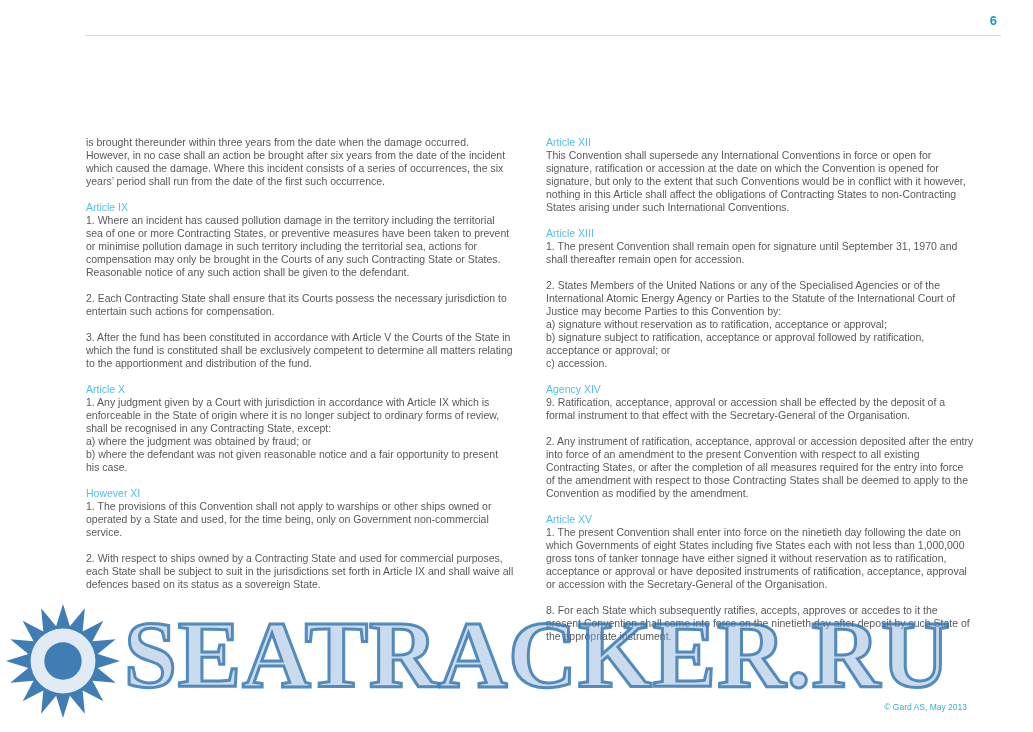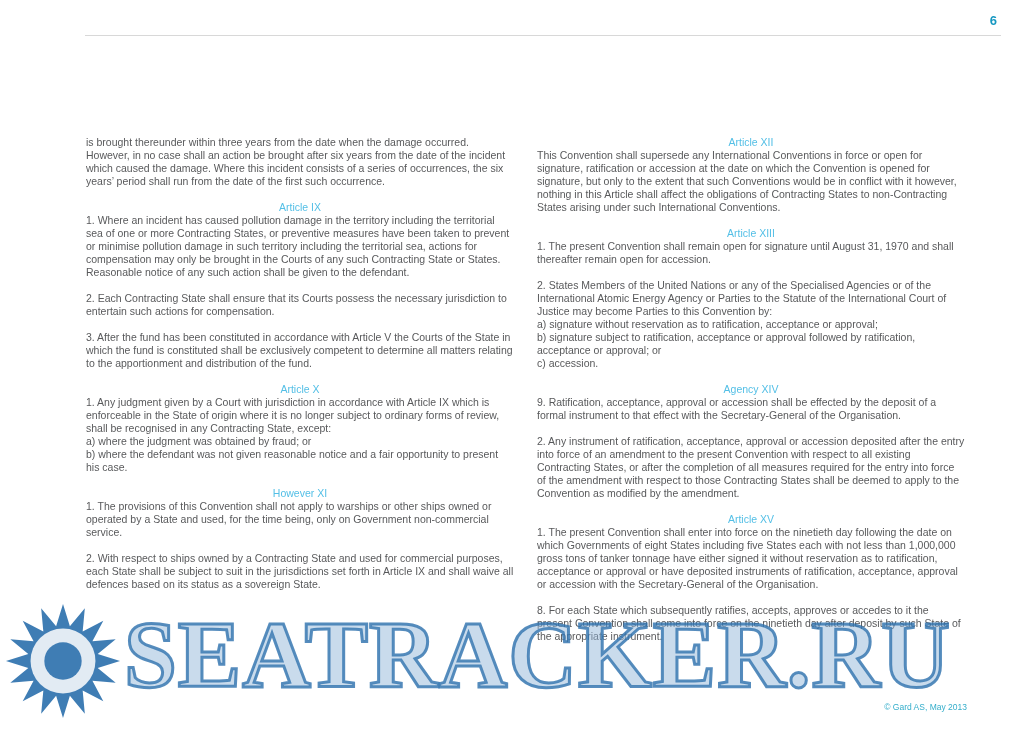--- a/index.html
+++ b/index.html
@@ -4,24 +4,24 @@
 <style>
   html,body{margin:0;padding:0;background:#ffffff;}
   body{width:1033px;height:732px;overflow:hidden;font-family:"Liberation Sans",sans-serif;}
   .page{position:relative;width:1033px;height:732px;background:#ffffff;}
 
   
   .header-rule{position:absolute;top:35px;left:85px;width:916px;height:1px;background:#d8d8d8;}
   .page-number{position:absolute;top:13px;right:36px;color:#1899c2;font-size:13px;font-weight:bold;}
 
   
-  .content{position:absolute;top:136px;left:86px;display:flex;gap:23px;z-index:1;}
+  .content{position:absolute;top:136px;left:86px;display:flex;gap:32px;z-index:1;}
   .col{width:428px;color:#58595b;font-size:10.5px;line-height:13px;}
   .para{margin:0 0 13px 0;white-space:pre-line;}
-  .art{margin:0;font-size:10.5px;line-height:13px;font-weight:400;color:#53bfe6;text-align:center;}
+  .art{margin:0;font-size:10.5px;line-height:13px;font-weight:400;color:#53bfe6;}
 
   
   .footer-credit{position:absolute;right:66px;bottom:20px;color:#35aecb;font-size:8.5px;z-index:3;}
 
   
   .watermark{position:absolute;left:4px;bottom:12px;right:6px;display:flex;align-items:center;gap:2px;z-index:2;pointer-events:none;opacity:0.92;}
   .wm-sun{flex:0 0 auto;}
   .wm-text{font-family:"Liberation Serif",serif;font-weight:bold;font-size:95px;letter-spacing:1px;line-height:1;
            color:rgba(232,242,250,0.28);-webkit-text-stroke:3px rgba(47,114,174,0.88);
            text-shadow:0 0 1px rgba(47,114,174,0.35);white-space:nowrap;transform:translateY(-6px);}
@@ -52,21 +52,21 @@
       <h3 class="art">However XI</h3>
       <p class="para">1. The provisions of this Convention shall not apply to warships or other ships owned or operated by a State and used, for the time being, only on Government non-commercial service.</p>
       <p class="para">2. With respect to ships owned by a Contracting State and used for commercial purposes, each State shall be subject to suit in the jurisdictions set forth in Article IX and shall waive all defences based on its status as a sovereign State.</p>
     </section>
 
     <section class="col">
       <h3 class="art">Article XII</h3>
       <p class="para">This Convention shall supersede any International Conventions in force or open for signature, ratification or accession at the date on which the Convention is opened for signature, but only to the extent that such Conventions would be in conflict with it however, nothing in this Article shall affect the obligations of Contracting States to non-Contracting States arising under such International Conventions.</p>
 
       <h3 class="art">Article XIII</h3>
-      <p class="para">1. The present Convention shall remain open for signature until August 31, 1970 and shall thereafter remain open for accession.</p>
+      <p class="para">1. The present Convention shall remain open for signature until September 31, 1970 and shall thereafter remain open for accession.</p>
       <p class="para">2. States Members of the United Nations or any of the Specialised Agencies or of the International Atomic Energy Agency or Parties to the Statute of the International Court of Justice may become Parties to this Convention by:
 a) signature without reservation as to ratification, acceptance or approval;
 b) signature subject to ratification, acceptance or approval followed by ratification, acceptance or approval; or
 c) accession.</p>
 
       <h3 class="art">Agency XIV</h3>
       <p class="para">9. Ratification, acceptance, approval or accession shall be effected by the deposit of a formal instrument to that effect with the Secretary-General of the Organisation.</p>
       <p class="para">2. Any instrument of ratification, acceptance, approval or accession deposited after the entry into force of an amendment to the present Convention with respect to all existing Contracting States, or after the completion of all measures required for the entry into force of the amendment with respect to those Contracting States shall be deemed to apply to the Convention as modified by the amendment.</p>
 
       <h3 class="art">Article XV</h3>

